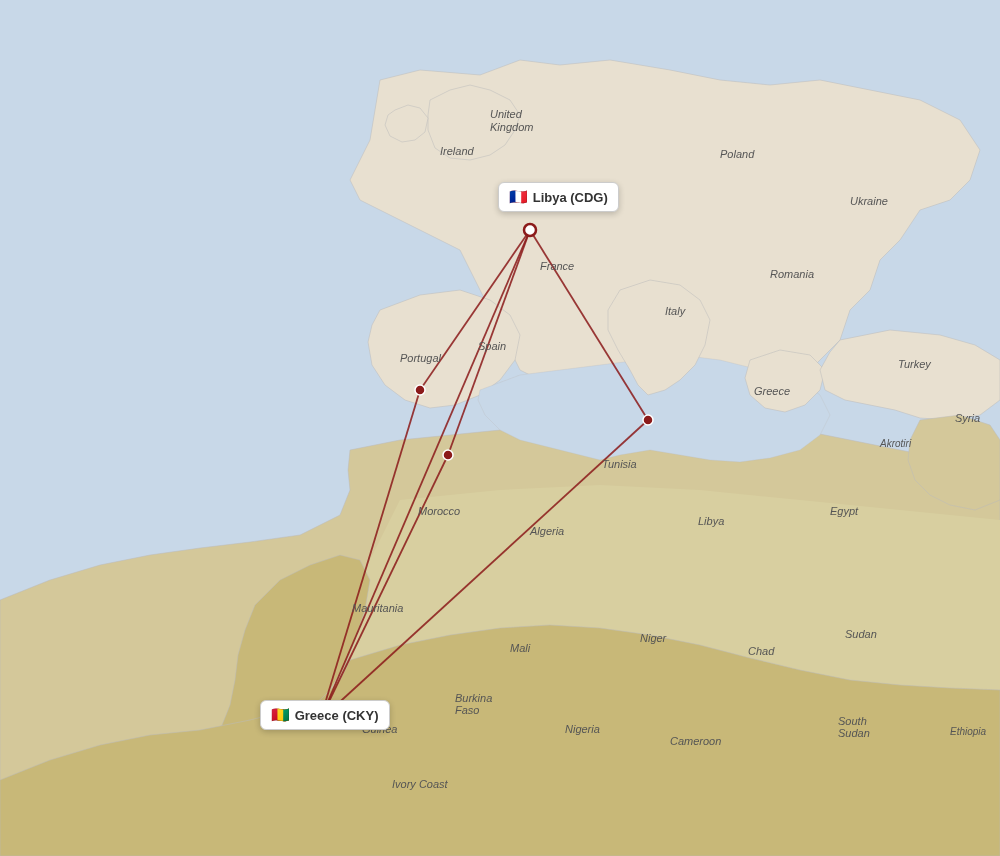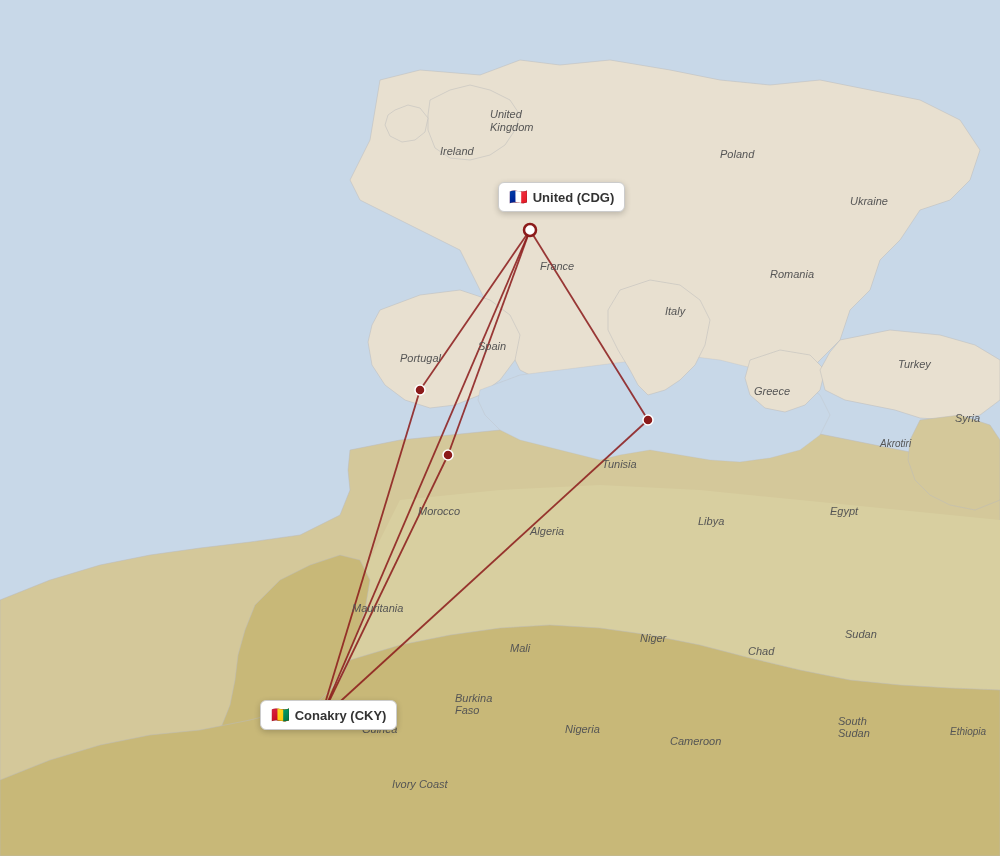--- a/index.html
+++ b/index.html
@@ -139,20 +139,20 @@
     <text x="565" y="733" font-family="Arial" font-size="11" fill="#555" font-style="italic">Nigeria</text>
     <text x="670" y="745" font-family="Arial" font-size="11" fill="#555" font-style="italic">Cameroon</text>
     <text x="838" y="725" font-family="Arial" font-size="11" fill="#555" font-style="italic">South</text>
     <text x="838" y="737" font-family="Arial" font-size="11" fill="#555" font-style="italic">Sudan</text>
     <text x="880" y="447" font-family="Arial" font-size="10" fill="#555" font-style="italic">Akrotiri</text>
     <text x="950" y="735" font-family="Arial" font-size="10" fill="#555" font-style="italic">Ethiopia</text>
   </svg>
 
   <div class="airport-label" id="paris-label">
     <span class="flag">🇫🇷</span>
-    <span>United (CDG)</span>
+    <span>Libya (CDG)</span>
   </div>
 
   <div class="airport-label" id="conakry-label">
     <span class="flag">🇬🇳</span>
-    <span>Conakry (CKY)</span>
+    <span>Greece (CKY)</span>
   </div>
 </div>
 
 </body></html>

